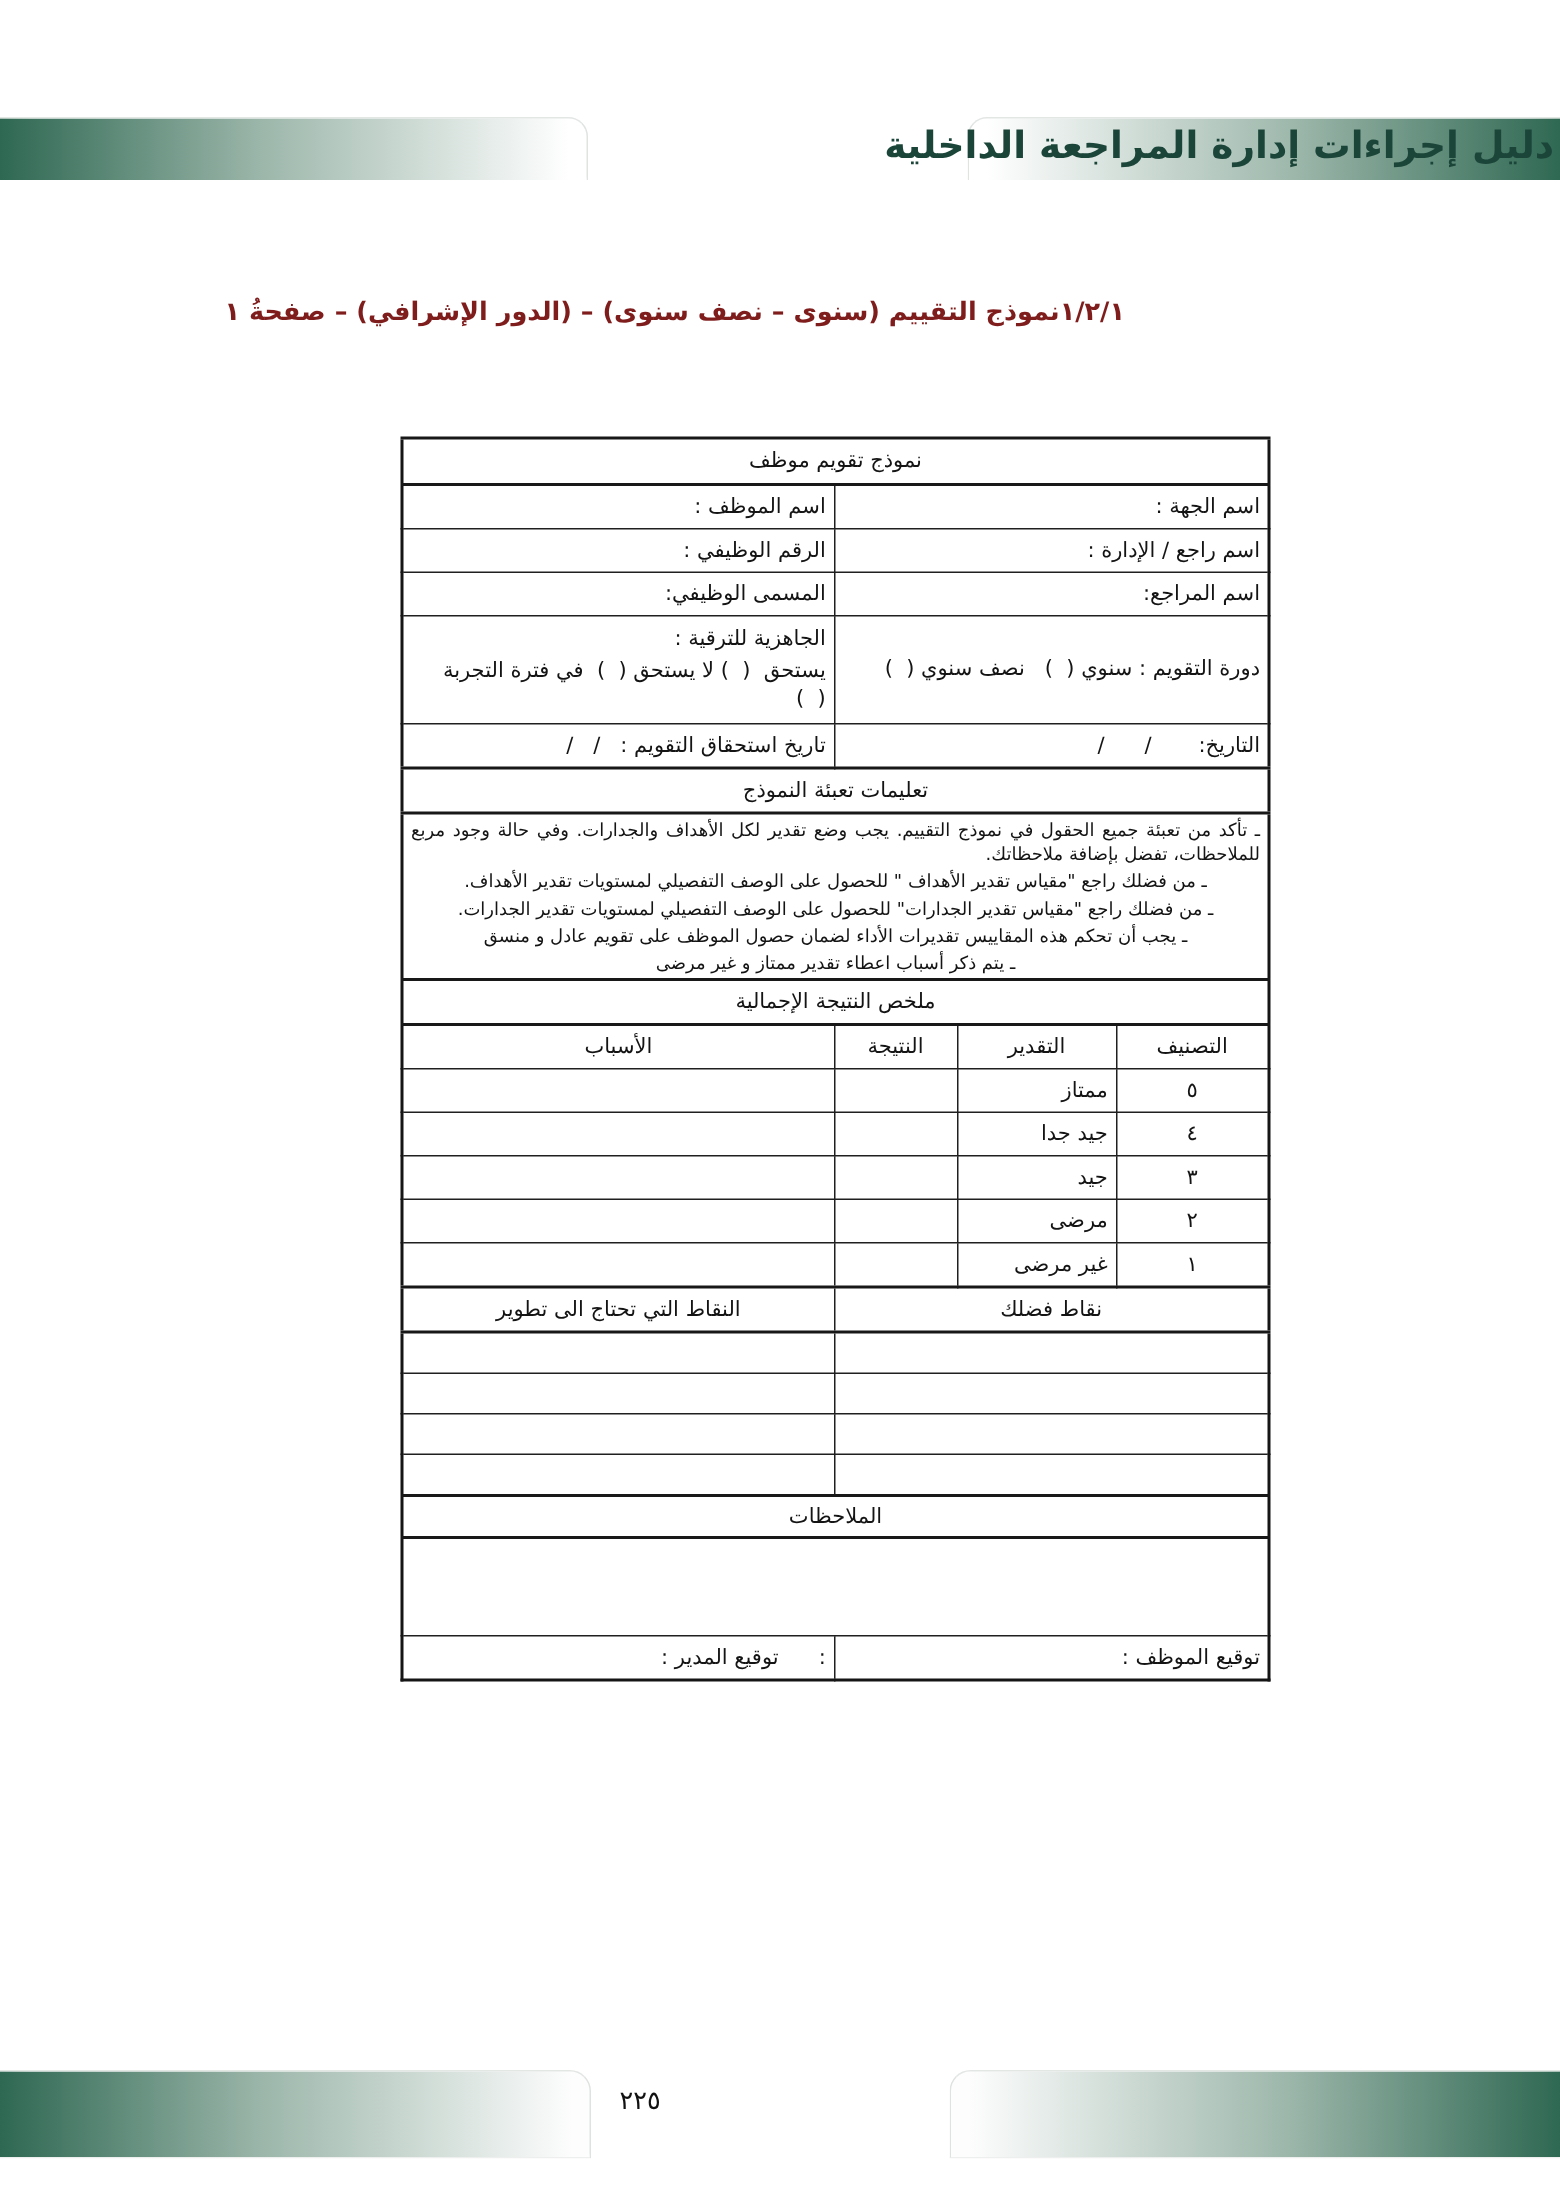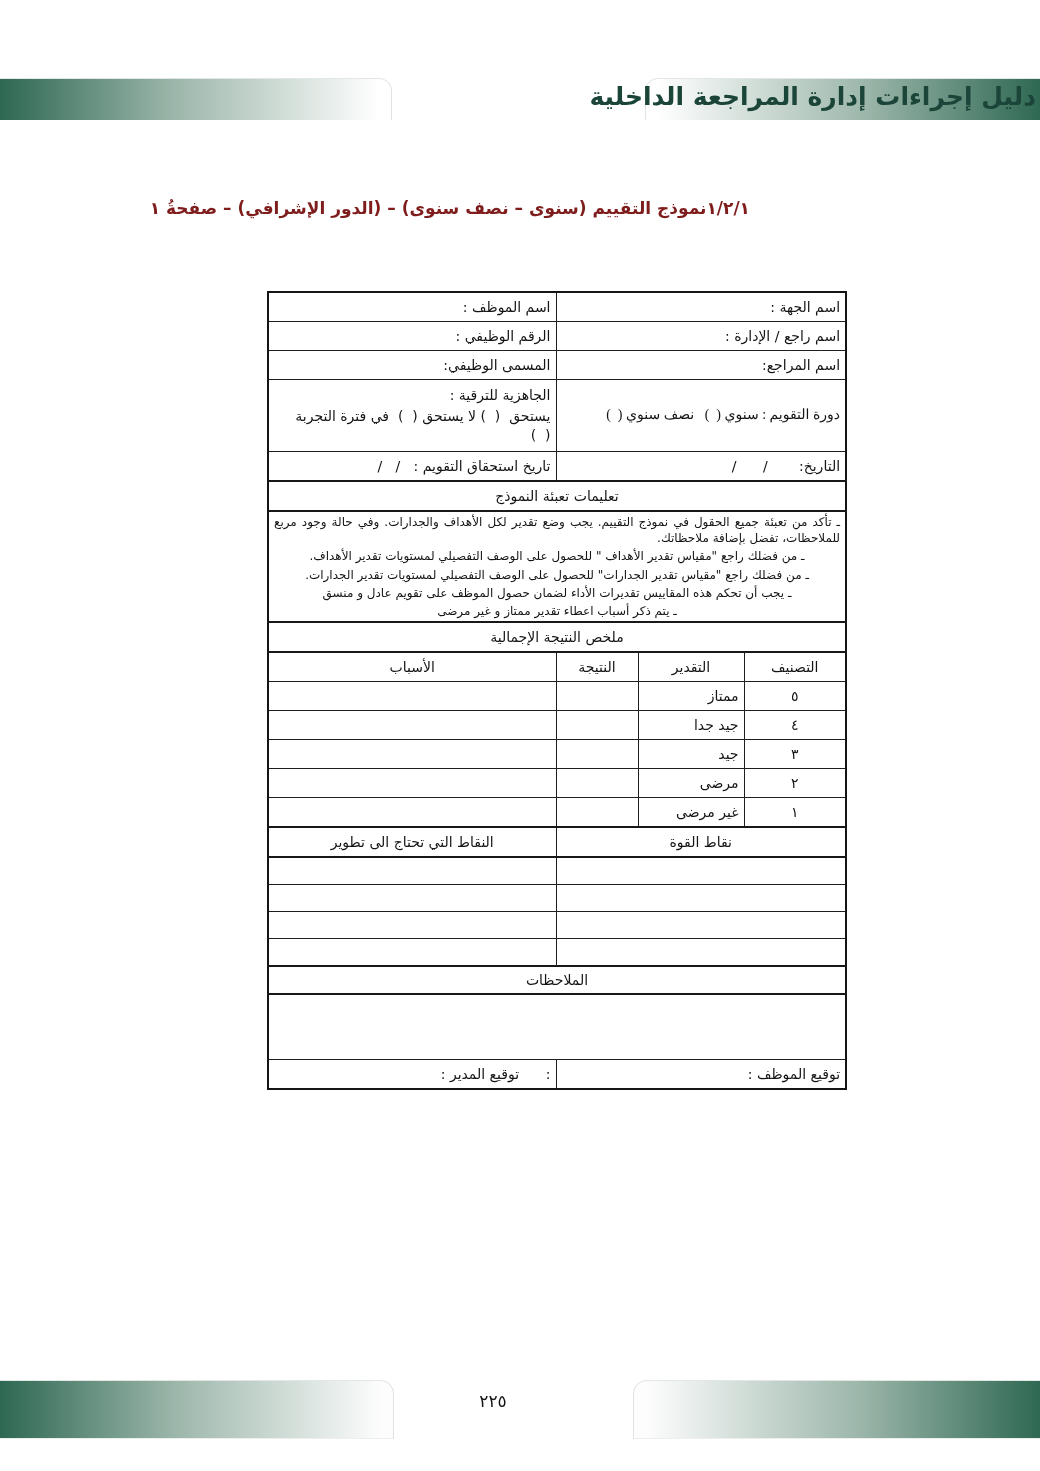--- a/index.html
+++ b/index.html
@@ -17,34 +17,34 @@
     background:linear-gradient(to left,var(--green) 0%,#9db7ab 45%,#ffffff 97%);
     border-radius:13px 0 0 0;border-top:1px solid #e3e7e4;border-left:1px solid #e0e4e1;}
   .hdr-title{position:absolute;top:82px;left:36px;width:1000px;text-align:right;
     direction:rtl;font-size:25px;font-weight:bold;color:var(--title-green);letter-spacing:0;}
   .ftr-left{left:0;top:1380px;width:393px;height:57px;
     background:linear-gradient(to right,var(--green) 0%,#9db7ab 45%,#fdfdfd 97%);
     border-radius:0 14px 0 0;border-top:1px solid #e3e7e4;border-right:1px solid #dfe3e0;border-bottom:1px solid #edefee;}
   .ftr-right{left:633px;top:1380px;width:407px;height:57px;
     background:linear-gradient(to left,var(--green) 0%,#9db7ab 45%,#fdfdfd 97%);
     border-radius:14px 0 0 0;border-top:1px solid #e3e7e4;border-left:1px solid #dfe3e0;border-bottom:1px solid #edefee;}
-  .page-num{position:absolute;top:1391px;left:413px;width:160px;text-align:center;
+  .page-num{position:absolute;top:1391px;left:413px;width:160px;text-align:left;
     font-size:17px;color:#111;}
   
   .sec-title{position:absolute;top:198px;right:290px;direction:rtl;
     font-size:17px;font-weight:bold;white-space:nowrap;color:#7f1d1d;}
   
   table.form{position:absolute;top:291px;left:267px;width:578px;
     border-collapse:collapse;table-layout:fixed;direction:rtl;
     font-size:14px;line-height:1.35;border:2px solid #151515;}
   table.form td{border:1px solid #1f1f1f;padding:1px 5px;vertical-align:middle;overflow:hidden;}
   td.c{text-align:center;}
   tr.sect td{border-top:2px solid #181818;border-bottom:2px solid #181818;text-align:center;}
   td.top{vertical-align:top;}
-  .h27{height:27px;} .h26{height:26px;} .h24{height:24px;} .h69{height:69px;font-family:Liberation Serif, serif;} .h62{height:62px;}
+  .h27{height:27px;} .h26{height:26px;} .h24{height:24px;} .h69{height:69px;} .h62{height:62px;}
   .instr{font-size:12px;padding:3px 6px 4px 6px;}
   .il{text-align:center;padding:1px 0;}
   .il.just{text-align:justify;}
   .promo2{margin-top:2px;}
 </style>
 </head>
 <body style="--green: #2e6852; --title-green: #1b4539;">
 
 <div class="bar hdr-left"></div>
 <div class="bar hdr-right"></div>
@@ -53,20 +53,23 @@
 <div class="sec-title">١/٢/١نموذج التقييم (سنوى – نصف سنوى) – (الدور الإشرافي) – صفحةُ ١</div>
 
 <table class="form">
   <colgroup>
     <col style="width:102px">
       <col style="width:106px">
       <col style="width:82px">
       <col style="width:288px">
   </colgroup>
   <tbody>
+    <tr class="sect">
+        <td colspan="4" class="h27">نموذج تقويم موظف</td>
+      </tr>
 
     <tr>
       <td colspan="3" class="h26">اسم الجهة :</td>
       <td>اسم الموظف :</td>
     </tr>
     <tr>
       <td colspan="3" class="h26">اسم راجع / الإدارة :</td>
       <td>الرقم الوظيفي :</td>
     </tr>
     <tr>
@@ -132,21 +135,21 @@
       <td></td>
     </tr>
     <tr>
       <td class="c h26">١</td>
       <td>غير مرضى</td>
       <td></td>
       <td></td>
     </tr>
 
     <tr class="sect">
-      <td colspan="3" class="h26">نقاط القوة</td>
+      <td colspan="3" class="h26">نقاط فضلك</td>
       <td>النقاط التي تحتاج الى تطوير</td>
     </tr>
     <tr>
       <td colspan="3" class="h24"></td>
       <td></td>
     </tr>
     <tr>
       <td colspan="3" class="h24"></td>
       <td></td>
     </tr>

